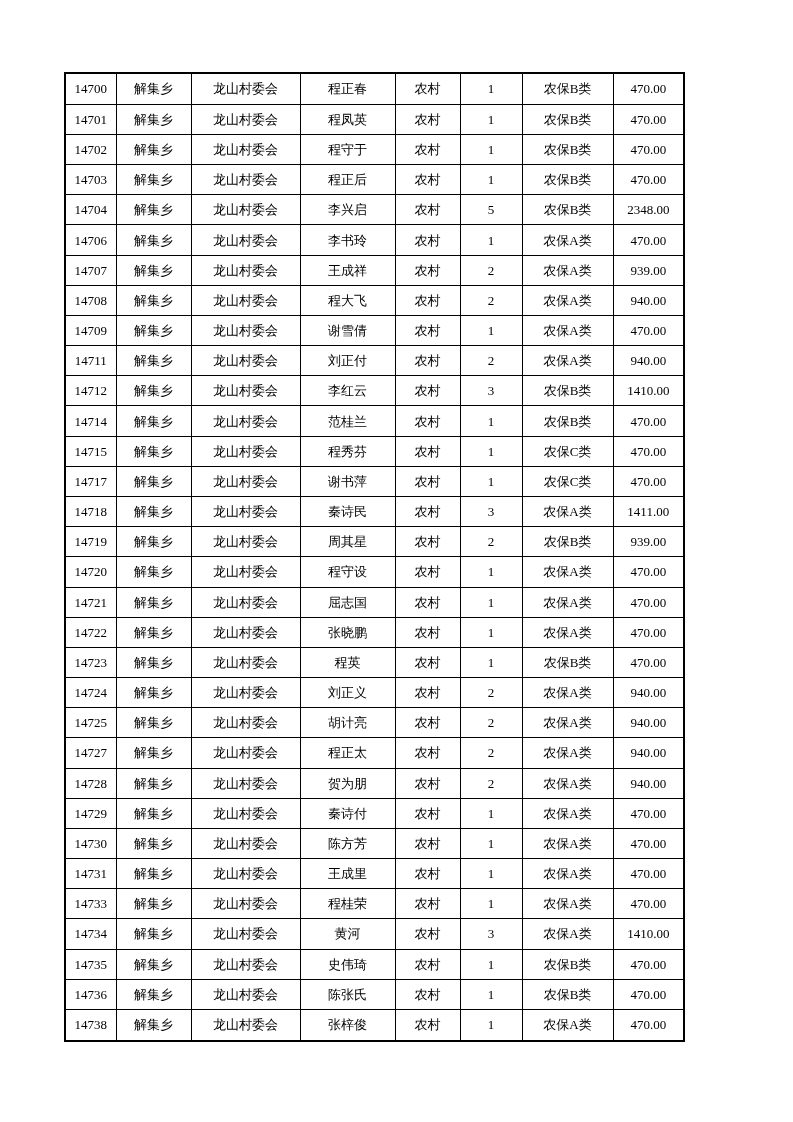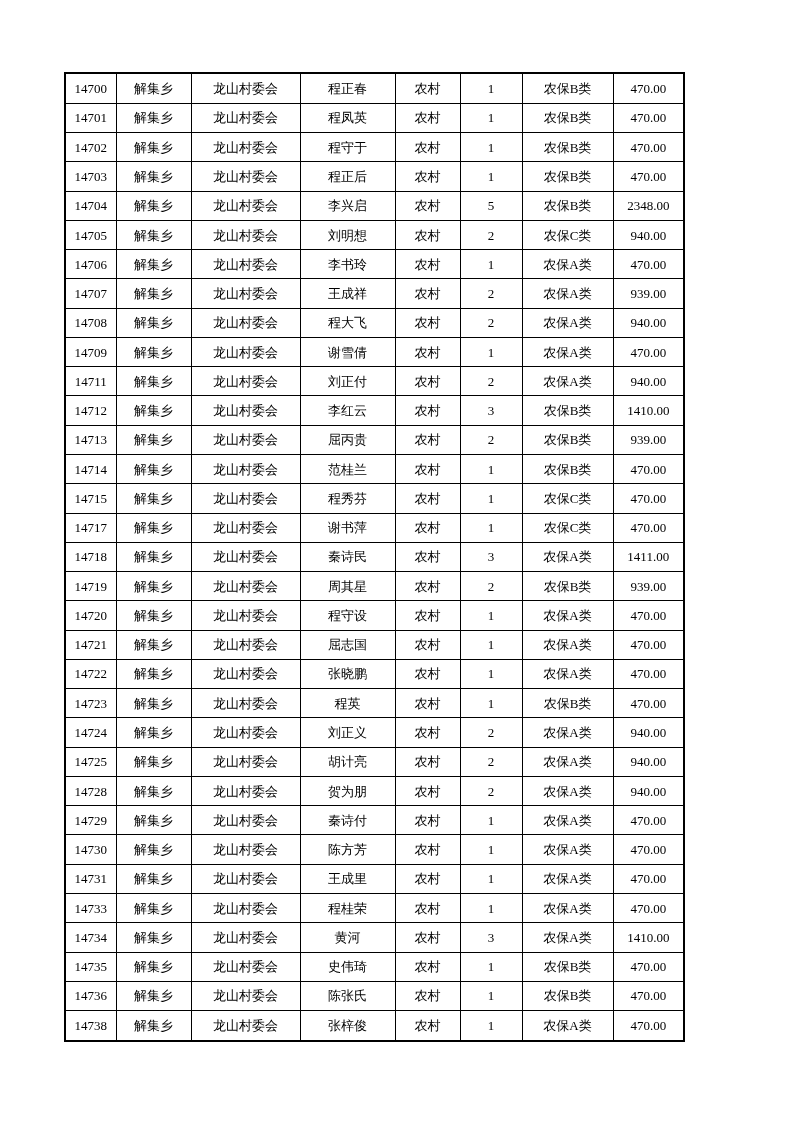--- a/index.html
+++ b/index.html
@@ -107,150 +107,130 @@
             <td>14704</td>
             <td>解集乡</td>
             <td>龙山村委会</td>
             <td>李兴启</td>
             <td>农村</td>
             <td>5</td>
             <td>农保B类</td>
             <td>2348.00</td>
           </tr>
           <tr>
-            <td>14705</td>
-            <td>解集乡</td>
-            <td>龙山村委会</td>
-            <td>刘明想</td>
-            <td>农村</td>
-            <td>2</td>
+            <td>14706</td>
+            <td>解集乡</td>
+            <td>龙山村委会</td>
+            <td>李书玲</td>
+            <td>农村</td>
+            <td>1</td>
+            <td>农保A类</td>
+            <td>470.00</td>
+          </tr>
+          <tr>
+            <td>14707</td>
+            <td>解集乡</td>
+            <td>龙山村委会</td>
+            <td>王成祥</td>
+            <td>农村</td>
+            <td>2</td>
+            <td>农保A类</td>
+            <td>939.00</td>
+          </tr>
+          <tr>
+            <td>14708</td>
+            <td>解集乡</td>
+            <td>龙山村委会</td>
+            <td>程大飞</td>
+            <td>农村</td>
+            <td>2</td>
+            <td>农保A类</td>
+            <td>940.00</td>
+          </tr>
+          <tr>
+            <td>14709</td>
+            <td>解集乡</td>
+            <td>龙山村委会</td>
+            <td>谢雪倩</td>
+            <td>农村</td>
+            <td>1</td>
+            <td>农保A类</td>
+            <td>470.00</td>
+          </tr>
+          <tr>
+            <td>14711</td>
+            <td>解集乡</td>
+            <td>龙山村委会</td>
+            <td>刘正付</td>
+            <td>农村</td>
+            <td>2</td>
+            <td>农保A类</td>
+            <td>940.00</td>
+          </tr>
+          <tr>
+            <td>14712</td>
+            <td>解集乡</td>
+            <td>龙山村委会</td>
+            <td>李红云</td>
+            <td>农村</td>
+            <td>3</td>
+            <td>农保B类</td>
+            <td>1410.00</td>
+          </tr>
+          <tr>
+            <td>14714</td>
+            <td>解集乡</td>
+            <td>龙山村委会</td>
+            <td>范桂兰</td>
+            <td>农村</td>
+            <td>1</td>
+            <td>农保B类</td>
+            <td>470.00</td>
+          </tr>
+          <tr>
+            <td>14715</td>
+            <td>解集乡</td>
+            <td>龙山村委会</td>
+            <td>程秀芬</td>
+            <td>农村</td>
+            <td>1</td>
             <td>农保C类</td>
-            <td>940.00</td>
-          </tr>
-          <tr>
-            <td>14706</td>
-            <td>解集乡</td>
-            <td>龙山村委会</td>
-            <td>李书玲</td>
-            <td>农村</td>
-            <td>1</td>
-            <td>农保A类</td>
-            <td>470.00</td>
-          </tr>
-          <tr>
-            <td>14707</td>
-            <td>解集乡</td>
-            <td>龙山村委会</td>
-            <td>王成祥</td>
-            <td>农村</td>
-            <td>2</td>
-            <td>农保A类</td>
+            <td>470.00</td>
+          </tr>
+          <tr>
+            <td>14717</td>
+            <td>解集乡</td>
+            <td>龙山村委会</td>
+            <td>谢书萍</td>
+            <td>农村</td>
+            <td>1</td>
+            <td>农保C类</td>
+            <td>470.00</td>
+          </tr>
+          <tr>
+            <td>14718</td>
+            <td>解集乡</td>
+            <td>龙山村委会</td>
+            <td>秦诗民</td>
+            <td>农村</td>
+            <td>3</td>
+            <td>农保A类</td>
+            <td>1411.00</td>
+          </tr>
+          <tr>
+            <td>14719</td>
+            <td>解集乡</td>
+            <td>龙山村委会</td>
+            <td>周其星</td>
+            <td>农村</td>
+            <td>2</td>
+            <td>农保B类</td>
             <td>939.00</td>
           </tr>
           <tr>
-            <td>14708</td>
-            <td>解集乡</td>
-            <td>龙山村委会</td>
-            <td>程大飞</td>
-            <td>农村</td>
-            <td>2</td>
-            <td>农保A类</td>
-            <td>940.00</td>
-          </tr>
-          <tr>
-            <td>14709</td>
-            <td>解集乡</td>
-            <td>龙山村委会</td>
-            <td>谢雪倩</td>
-            <td>农村</td>
-            <td>1</td>
-            <td>农保A类</td>
-            <td>470.00</td>
-          </tr>
-          <tr>
-            <td>14711</td>
-            <td>解集乡</td>
-            <td>龙山村委会</td>
-            <td>刘正付</td>
-            <td>农村</td>
-            <td>2</td>
-            <td>农保A类</td>
-            <td>940.00</td>
-          </tr>
-          <tr>
-            <td>14712</td>
-            <td>解集乡</td>
-            <td>龙山村委会</td>
-            <td>李红云</td>
-            <td>农村</td>
-            <td>3</td>
-            <td>农保B类</td>
-            <td>1410.00</td>
-          </tr>
-          <tr>
-            <td>14713</td>
-            <td>解集乡</td>
-            <td>龙山村委会</td>
-            <td>屈丙贵</td>
-            <td>农村</td>
-            <td>2</td>
-            <td>农保B类</td>
-            <td>939.00</td>
-          </tr>
-          <tr>
-            <td>14714</td>
-            <td>解集乡</td>
-            <td>龙山村委会</td>
-            <td>范桂兰</td>
-            <td>农村</td>
-            <td>1</td>
-            <td>农保B类</td>
-            <td>470.00</td>
-          </tr>
-          <tr>
-            <td>14715</td>
-            <td>解集乡</td>
-            <td>龙山村委会</td>
-            <td>程秀芬</td>
-            <td>农村</td>
-            <td>1</td>
-            <td>农保C类</td>
-            <td>470.00</td>
-          </tr>
-          <tr>
-            <td>14717</td>
-            <td>解集乡</td>
-            <td>龙山村委会</td>
-            <td>谢书萍</td>
-            <td>农村</td>
-            <td>1</td>
-            <td>农保C类</td>
-            <td>470.00</td>
-          </tr>
-          <tr>
-            <td>14718</td>
-            <td>解集乡</td>
-            <td>龙山村委会</td>
-            <td>秦诗民</td>
-            <td>农村</td>
-            <td>3</td>
-            <td>农保A类</td>
-            <td>1411.00</td>
-          </tr>
-          <tr>
-            <td>14719</td>
-            <td>解集乡</td>
-            <td>龙山村委会</td>
-            <td>周其星</td>
-            <td>农村</td>
-            <td>2</td>
-            <td>农保B类</td>
-            <td>939.00</td>
-          </tr>
-          <tr>
             <td>14720</td>
             <td>解集乡</td>
             <td>龙山村委会</td>
             <td>程守设</td>
             <td>农村</td>
             <td>1</td>
             <td>农保A类</td>
             <td>470.00</td>
           </tr>
           <tr>
@@ -291,20 +271,30 @@
             <td>农村</td>
             <td>2</td>
             <td>农保A类</td>
             <td>940.00</td>
           </tr>
           <tr>
             <td>14725</td>
             <td>解集乡</td>
             <td>龙山村委会</td>
             <td>胡计亮</td>
+            <td>农村</td>
+            <td>2</td>
+            <td>农保A类</td>
+            <td>940.00</td>
+          </tr>
+          <tr>
+            <td>14727</td>
+            <td>解集乡</td>
+            <td>龙山村委会</td>
+            <td>程正太</td>
             <td>农村</td>
             <td>2</td>
             <td>农保A类</td>
             <td>940.00</td>
           </tr>
           <tr>
             <td>14728</td>
             <td>解集乡</td>
             <td>龙山村委会</td>
             <td>贺为朋</td>

